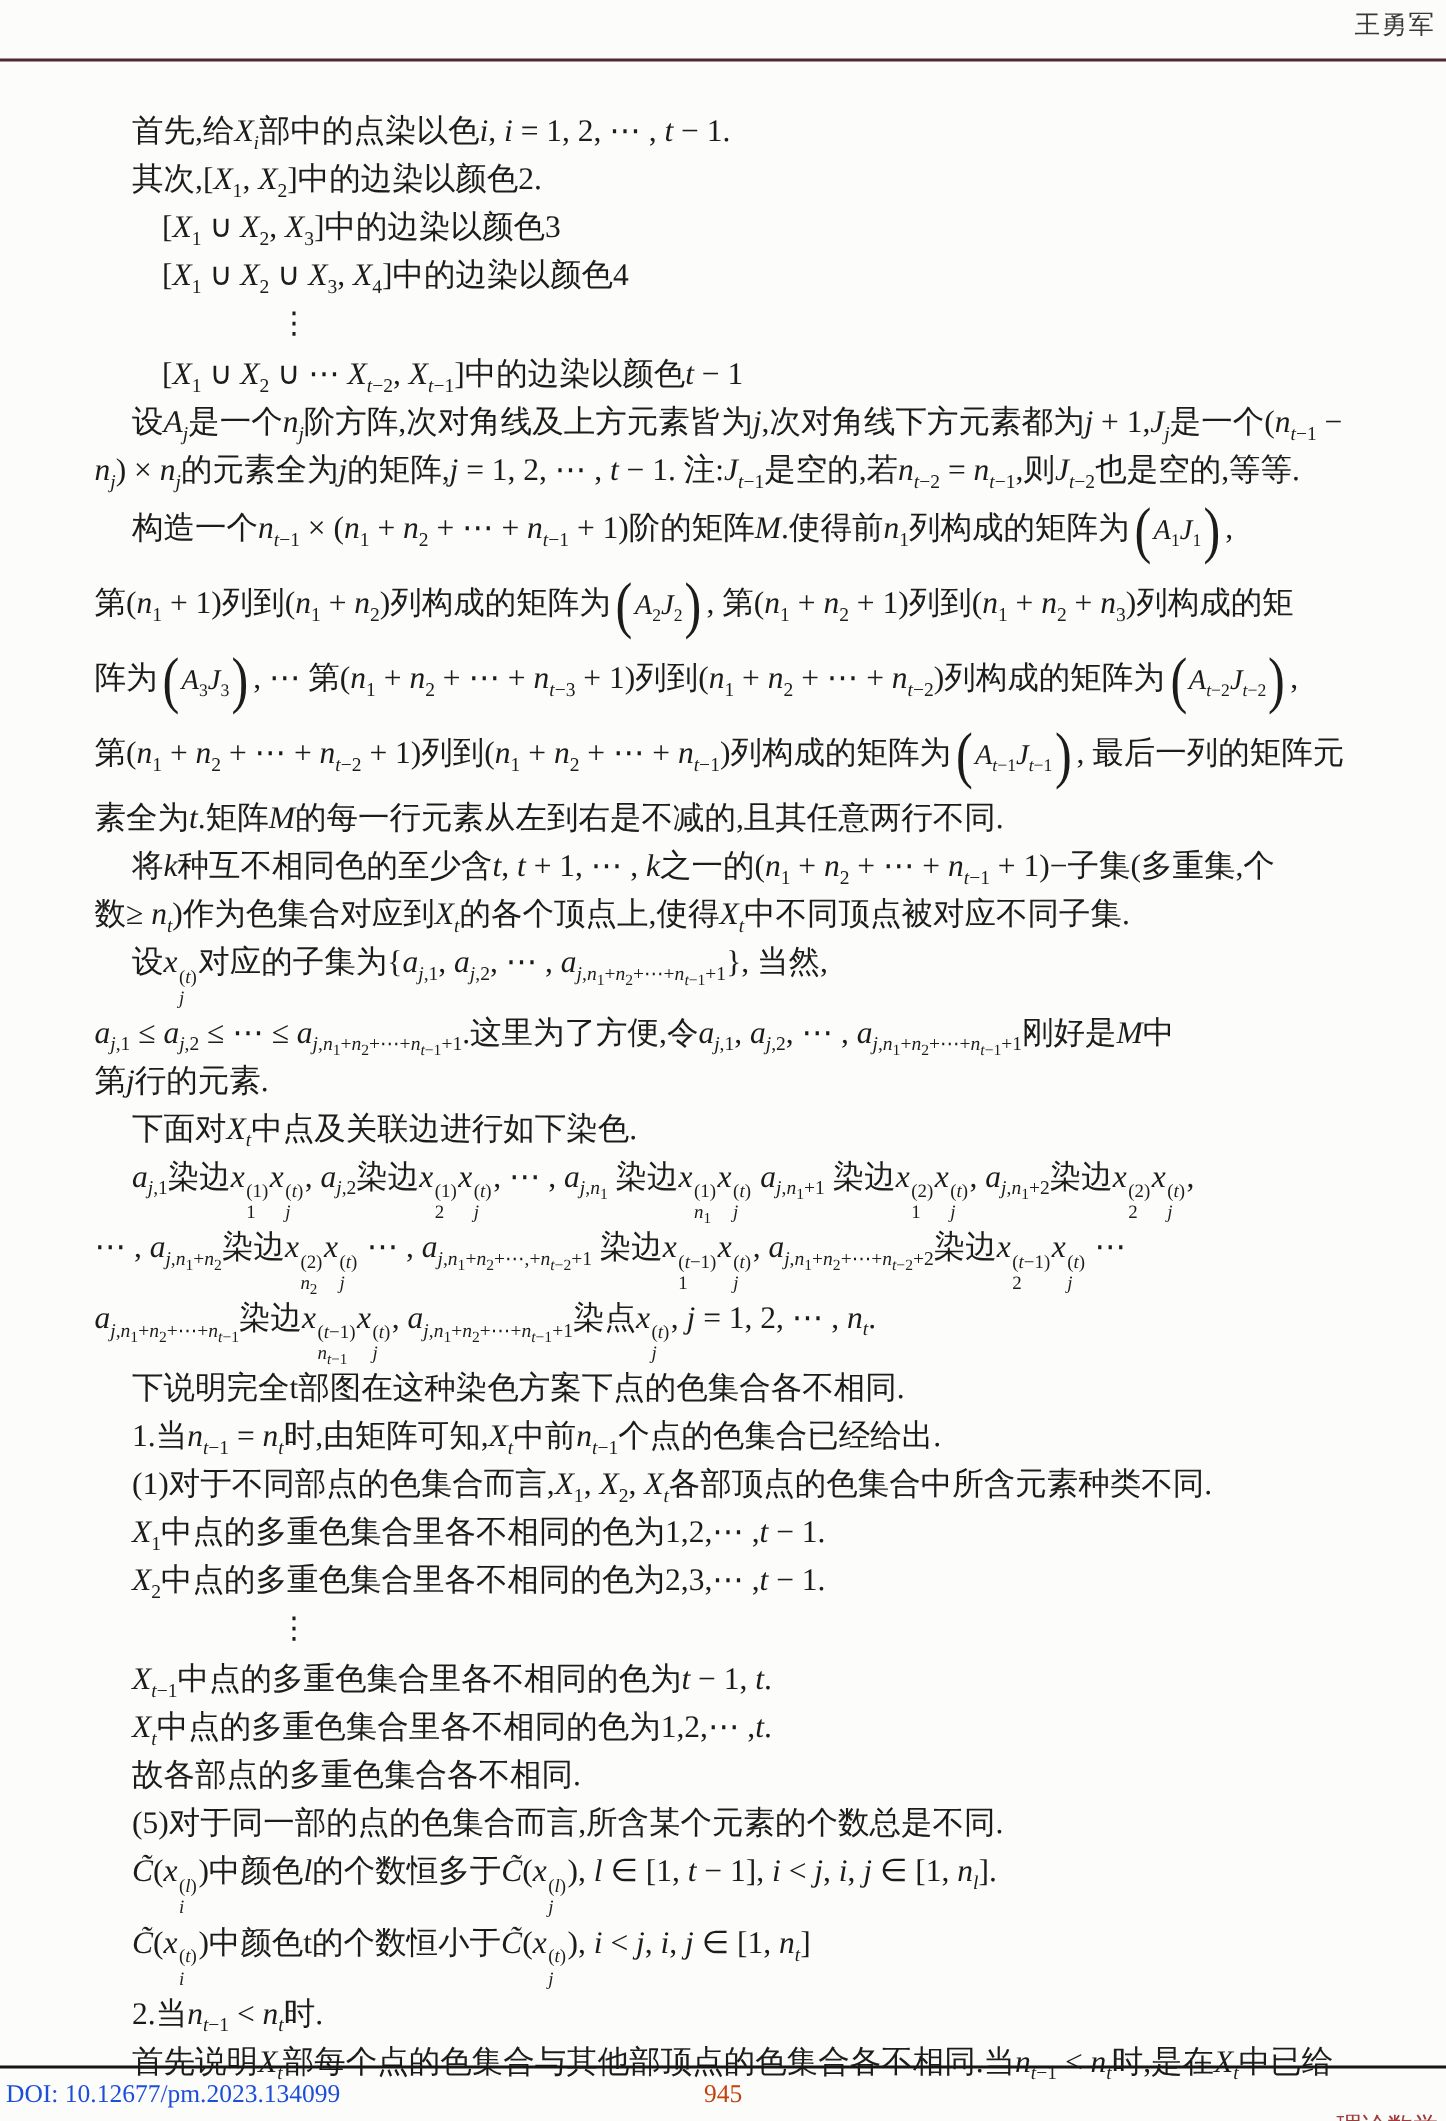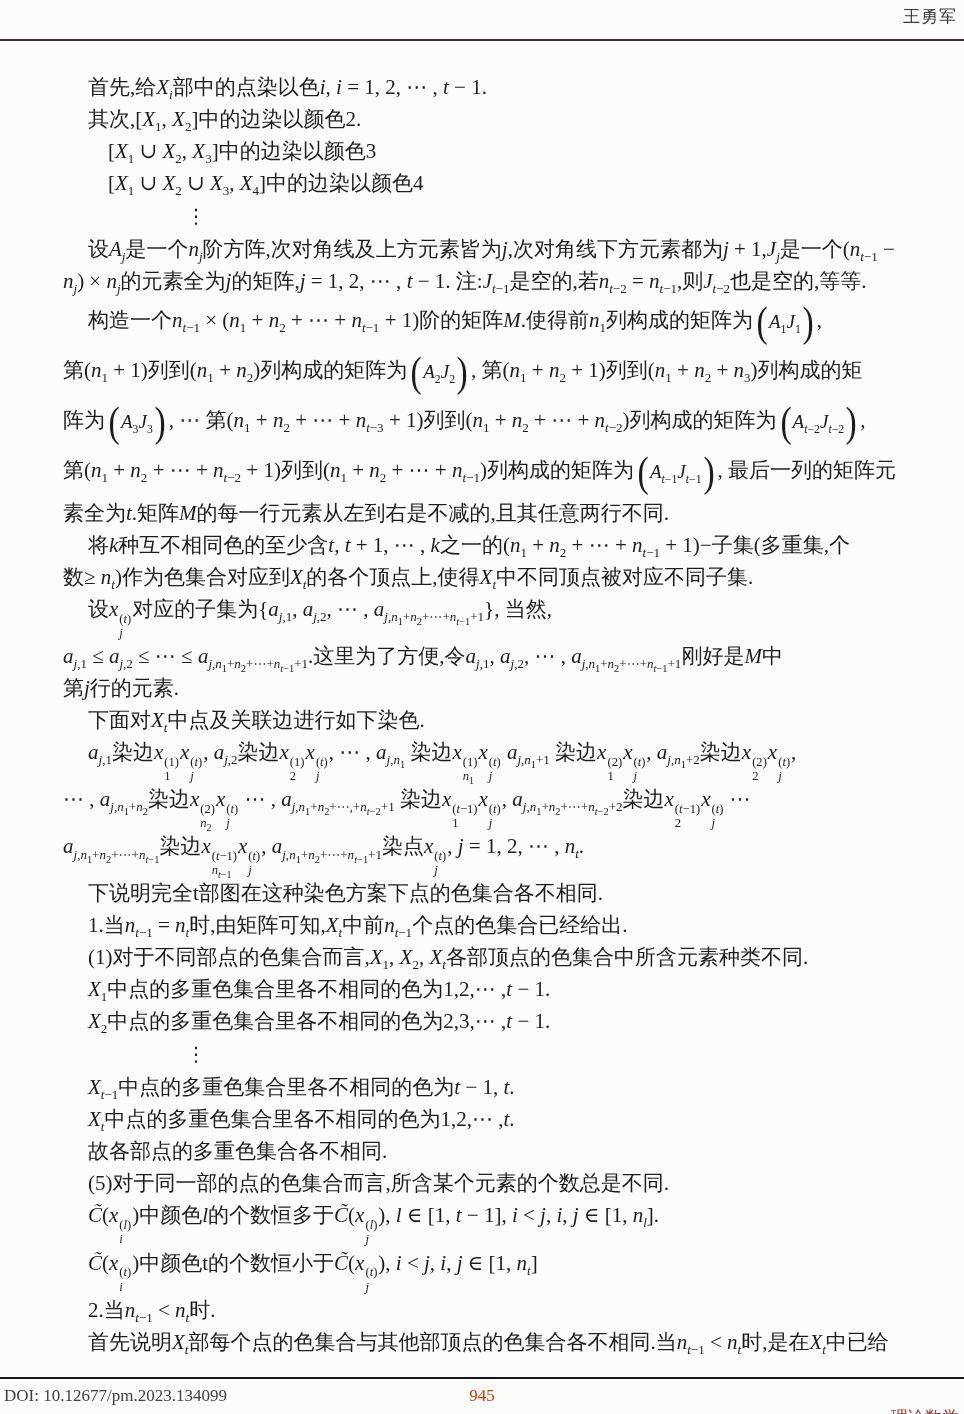--- a/index.html
+++ b/index.html
@@ -1,57 +1,58 @@
 <!DOCTYPE html>
 <html><head>
 <meta charset="utf-8">
 <style>
   html,body{margin:0;padding:0;}
   body{width:964px;height:1414px;background:#fcfcfb;overflow:hidden;}
   .page{position:relative;width:964px;height:1406px;
         font-family:"Liberation Serif","DejaVu Serif",serif;color:#1c1c1c;}
   .author{position:absolute;top:5px;right:7px;font-size:17px;color:#3a3a3a;letter-spacing:1px;}
   .header-rule{position:absolute;top:39px;left:0;width:964px;height:2px;background:#512733;}
-  .body-text{position:absolute;top:71px;left:63px;width:901px;font-size:21px;}
+  .body-text{position:absolute;top:71px;left:63px;width:901px;font-size:21px;font-family:Liberation Serif, serif;}
   p.line{margin:0;white-space:nowrap;line-height:32px;}
   p.indent{padding-left:25px;}
   p.display{padding-left:45px;}
   p.dots{padding-left:123px;line-height:34px;font-size:20px;}
   .line i{font-style:italic;}
   .line sub,.line sup{font-size:.62em;line-height:0;}
   .line sub sub{font-size:.8em;}
   .ss{display:inline-flex;flex-direction:column;align-items:flex-start;
       vertical-align:-0.55em;line-height:1;font-size:.6em;margin:0 1px;}
   .ss span{display:block;line-height:1.12;}
   .ss span sub{font-size:.8em;}
   .mat{display:inline-flex;align-items:center;vertical-align:middle;height:50px;margin:0 2px;}
   .mat .col{display:inline-flex;flex-direction:row;align-items:center;
             line-height:1.15;font-size:19px;}
   .mat .pp{font-size:42px;line-height:50px;font-weight:400;transform:scaleX(.8);}
   .footer-rule{position:absolute;top:1377px;left:0;width:964px;height:2px;background:#161616;}
   .footer{position:absolute;top:1386px;left:0;width:964px;font-size:17px;}
-  .doi{position:absolute;left:4px;color:#404040;}
+  .doi{position:absolute;left:4px;color:#1d4ed8;}
   .pagenum{display:block;text-align:center;color:#c2410c;}
   .journal{position:absolute;right:5px;color:#a03c3c;}
 </style>
 </head>
 <body>
 
 <div class="page">
   <div>
     <span class="author">王勇军</span>
   </div>
   <div class="header-rule"></div>
 
   <div class="body-text">
       <p class="line indent">首先,给<i>X</i><sub><i>i</i></sub>部中的点染以色<i>i</i>, <i>i</i> = 1, 2, ⋯ , <i>t</i> − 1.</p>
       <p class="line indent">其次,[<i>X</i><sub>1</sub>, <i>X</i><sub>2</sub>]中的边染以颜色2.</p>
       <p class="line display">[<i>X</i><sub>1</sub> ∪ <i>X</i><sub>2</sub>, <i>X</i><sub>3</sub>]中的边染以颜色3</p>
       <p class="line display">[<i>X</i><sub>1</sub> ∪ <i>X</i><sub>2</sub> ∪ <i>X</i><sub>3</sub>, <i>X</i><sub>4</sub>]中的边染以颜色4</p>
       <p class="line dots">⋮</p>
+      <p class="line display">[<i>X</i><sub>1</sub> ∪ <i>X</i><sub>2</sub> ∪ ⋯ <i>X</i><sub><i>t</i>−2</sub>, <i>X</i><sub><i>t</i>−1</sub>]中的边染以颜色<i>t</i> − 1</p>
       <p class="line indent">设<i>A</i><sub><i>j</i></sub>是一个<i>n</i><sub><i>j</i></sub>阶方阵,次对角线及上方元素皆为<i>j</i>,次对角线下方元素都为<i>j</i> + 1,<i>J</i><sub><i>j</i></sub>是一个(<i>n</i><sub><i>t</i>−1</sub> −</p>
       <p class="line flush"><i>n</i><sub><i>j</i></sub>) × <i>n</i><sub><i>j</i></sub>的元素全为<i>j</i>的矩阵,<i>j</i> = 1, 2, ⋯ , <i>t</i> − 1. 注:<i>J</i><sub><i>t</i>−1</sub>是空的,若<i>n</i><sub><i>t</i>−2</sub> = <i>n</i><sub><i>t</i>−1</sub>,则<i>J</i><sub><i>t</i>−2</sub>也是空的,等等.</p>
       <p class="line indent">构造一个<i>n</i><sub><i>t</i>−1</sub> × (<i>n</i><sub>1</sub> + <i>n</i><sub>2</sub> + ⋯ + <i>n</i><sub><i>t</i>−1</sub> + 1)阶的矩阵<i>M</i>.使得前<i>n</i><sub>1</sub>列构成的矩阵为<span class="mat">
           <span class="pp">(</span>
           <span class="col">
             <span><i>A</i><sub>1</sub></span>
             <span><i>J</i><sub>1</sub></span>
           </span>
           <span class="pp">)</span>
         </span>,</p>

